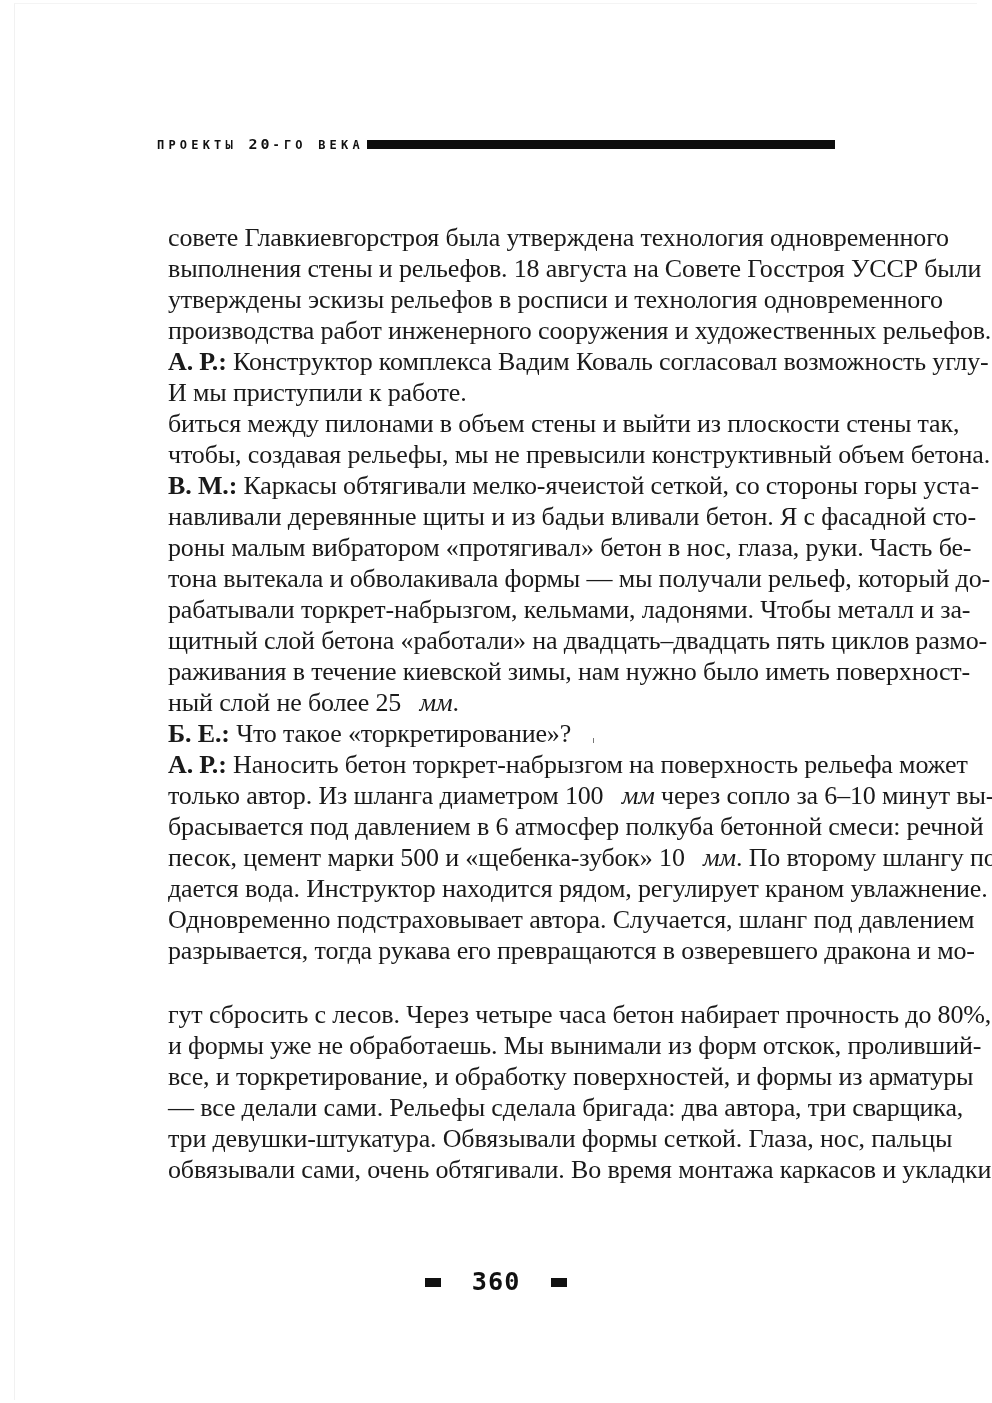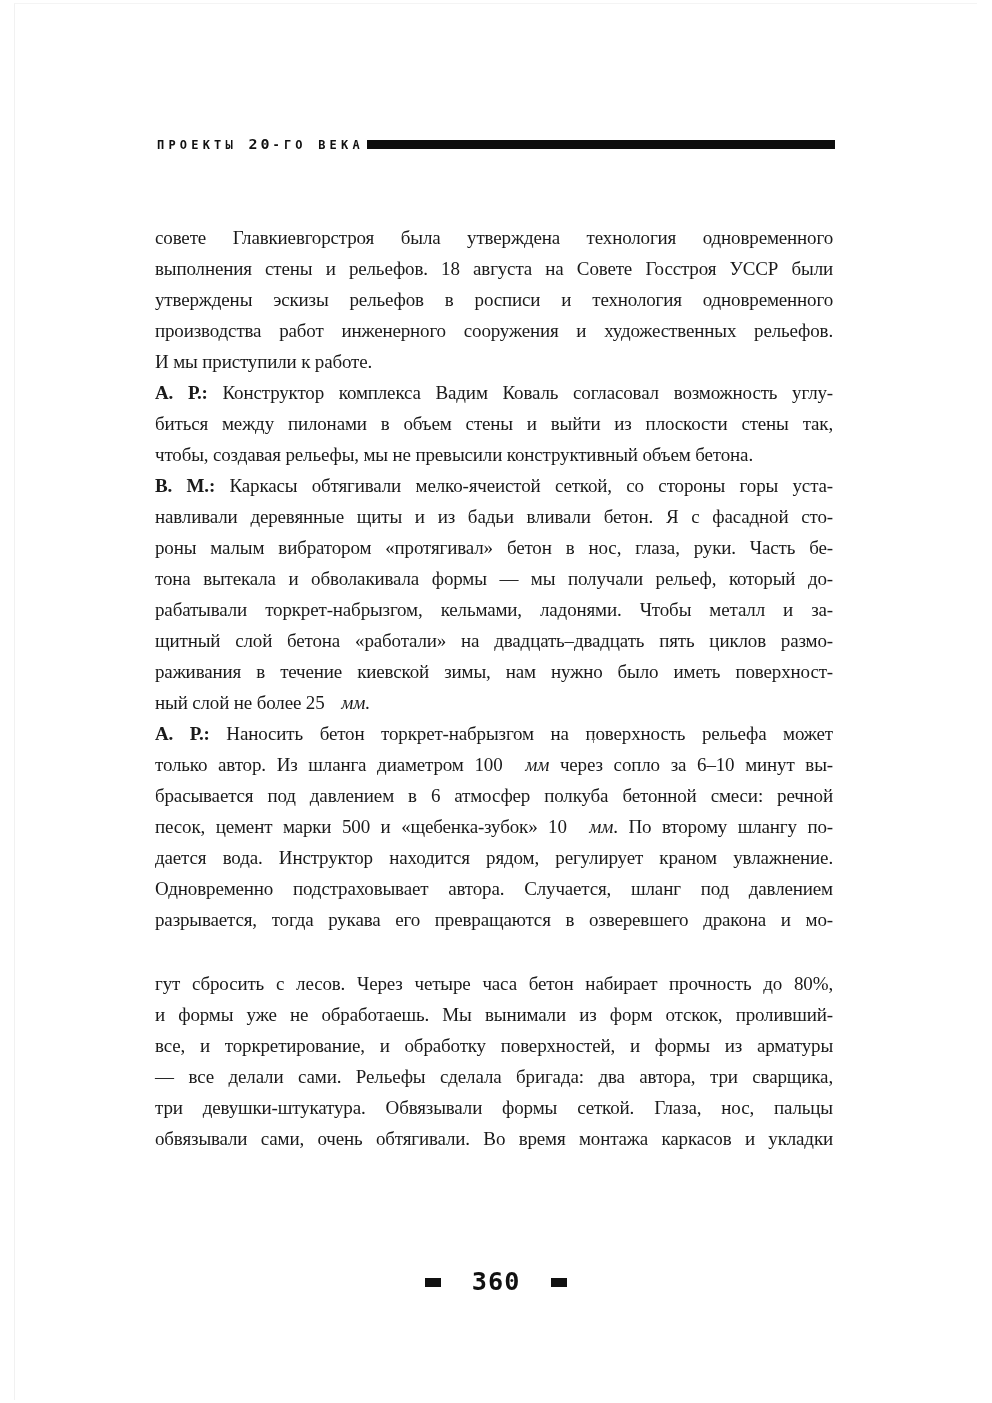--- a/index.html
+++ b/index.html
@@ -49,24 +49,24 @@
       margin-top: 25px;
     }
     .running-header .rule {
       flex: 1;
       height: 9px;
       background: #0d0d0d;
       margin-left: 3px;
     }
     .body-text {
       position: absolute;
-      left: 155px;
+      left: 168px;
       top: 222px;
       width: 678px;
-      font-size: 19px;
+      font-size: 26px;
       line-height: 31px;
       text-align: justify;
       letter-spacing: -0.15px;
     }
     .line {
       display: block;
       white-space: nowrap;
       text-align: justify;
       text-align-last: justify;
       height: 31px;
@@ -122,32 +122,33 @@
 <div class="running-header">
   <span class="title"><span>ПРОЕКТЫ</span> <span class="num">20</span><span>-ГО ВЕКА</span></span>
   <span class="rule"></span>
 </div>
 
 <div class="body-text" id="body-text">
     <span class="line" style="white-space: nowrap;"><span>совете Главкиевгорстроя была утверждена технология одновременного</span></span>
     <span class="line" style="white-space: nowrap;"><span>выполнения стены и рельефов. 18 августа на Совете Госстроя УССР были</span></span>
     <span class="line" style="white-space: nowrap;"><span>утверждены эскизы рельефов в росписи и технология одновременного</span></span>
     <span class="line" style="white-space: nowrap;"><span>производства работ инженерного сооружения и художественных рельефов.</span></span>
+    <span class="line" style="white-space: nowrap;"><span class="speaker">А. Р.:</span><span> Конструктор комплекса Вадим Коваль согласовал возможность углу-</span></span>
     <span class="line last" style="white-space: nowrap;"><span>И мы приступили к работе.</span></span>
-    <span class="line" style="white-space: nowrap;"><span class="speaker">А. Р.:</span><span> Конструктор комплекса Вадим Коваль согласовал возможность углу-</span></span>
     <span class="line" style="white-space: nowrap;"><span>биться между пилонами в объем стены и выйти из плоскости стены так,</span></span>
     <span class="line last" style="white-space: nowrap;"><span>чтобы, создавая рельефы, мы не превысили конструктивный объем бетона.</span></span>
     <span class="line" style="white-space: nowrap;"><span class="speaker">В. М.:</span><span> Каркасы обтягивали мелко-ячеистой сеткой, со стороны горы уста-</span></span>
     <span class="line" style="white-space: nowrap;"><span>навливали деревянные щиты и из бадьи вливали бетон. Я с фасадной сто-</span></span>
     <span class="line" style="white-space: nowrap;"><span>роны малым вибратором «протягивал» бетон в нос, глаза, руки. Часть бе-</span></span>
     <span class="line" style="white-space: nowrap;"><span>тона вытекала и обволакивала формы — мы получали рельеф, который до-</span></span>
     <span class="line" style="white-space: nowrap;"><span>рабатывали торкрет-набрызгом, кельмами, ладонями. Чтобы металл и за-</span></span>
     <span class="line" style="white-space: nowrap;"><span>щитный слой бетона «работали» на двадцать–двадцать пять циклов размо-</span></span>
     <span class="line" style="white-space: nowrap;"><span>раживания в течение киевской зимы, нам нужно было иметь поверхност-</span></span>
     <span class="line last" style="white-space: nowrap;"><span>ный слой не более 25 </span><span class="unit">мм</span><span>.</span></span>
+    <span class="line last" style="white-space: nowrap;"><span class="speaker">Б. Е.:</span><span> Что такое «торкретирование»?</span></span>
     <span class="line" style="white-space: nowrap;"><span class="speaker">А. Р.:</span><span> Наносить бетон торкрет-набрызгом на поверхность рельефа может</span></span>
     <span class="line" style="white-space: nowrap;"><span>только автор. Из шланга диаметром 100 </span><span class="unit">мм</span><span> через сопло за 6–10 минут вы-</span></span>
     <span class="line" style="white-space: nowrap;"><span>брасывается под давлением в 6 атмосфер полкуба бетонной смеси: речной</span></span>
     <span class="line" style="white-space: nowrap;"><span>песок, цемент марки 500 и «щебенка-зубок» 10 </span><span class="unit">мм</span><span>. По второму шлангу по-</span></span>
     <span class="line" style="white-space: nowrap;"><span>дается вода. Инструктор находится рядом, регулирует краном увлажнение.</span></span>
     <span class="line" style="white-space: nowrap;"><span>Одновременно подстраховывает автора. Случается, шланг под давлением</span></span>
     <span class="line" style="white-space: nowrap;"><span>разрывается, тогда рукава его превращаются в озверевшего дракона и мо-</span></span>
     <span class="line" style="white-space: nowrap; margin-top: 33px;"><span>гут сбросить с лесов. Через четыре часа бетон набирает прочность до 80%,</span></span>
     <span class="line" style="white-space: nowrap;"><span>и формы уже не обработаешь. Мы вынимали из форм отскок, проливший-</span></span>
     <span class="line" style="white-space: nowrap;"><span>все, и торкретирование, и обработку поверхностей, и формы из арматуры</span></span>

